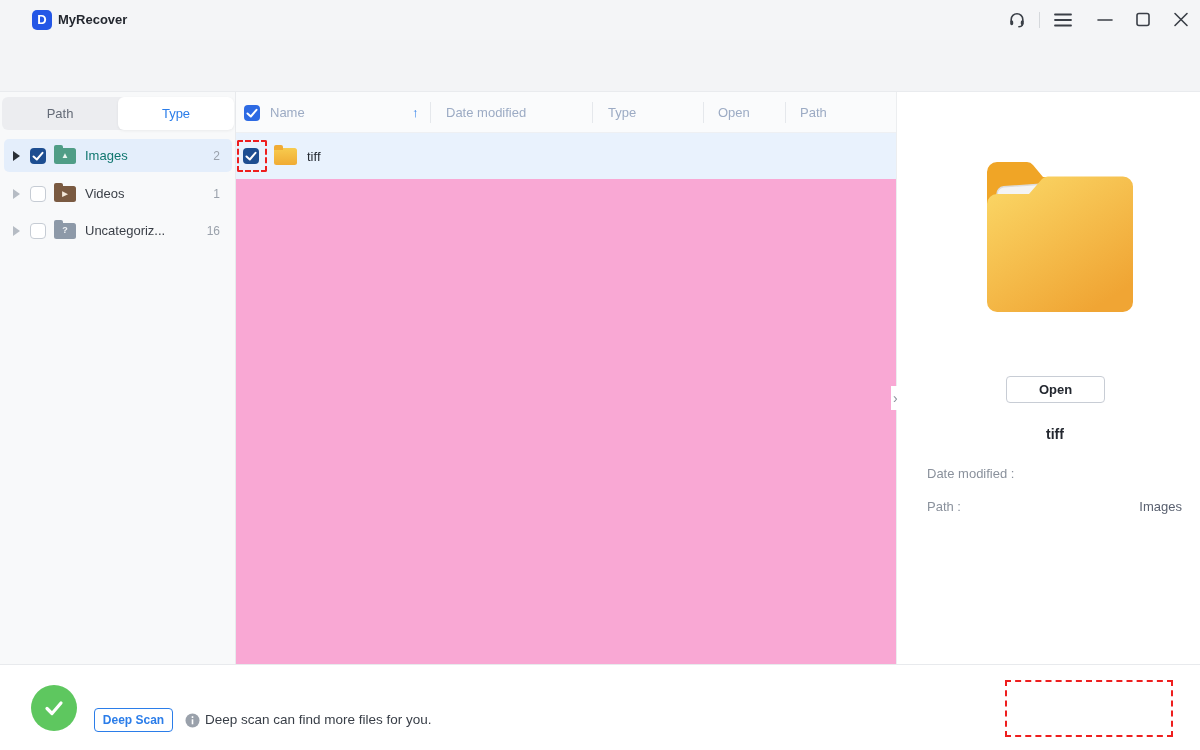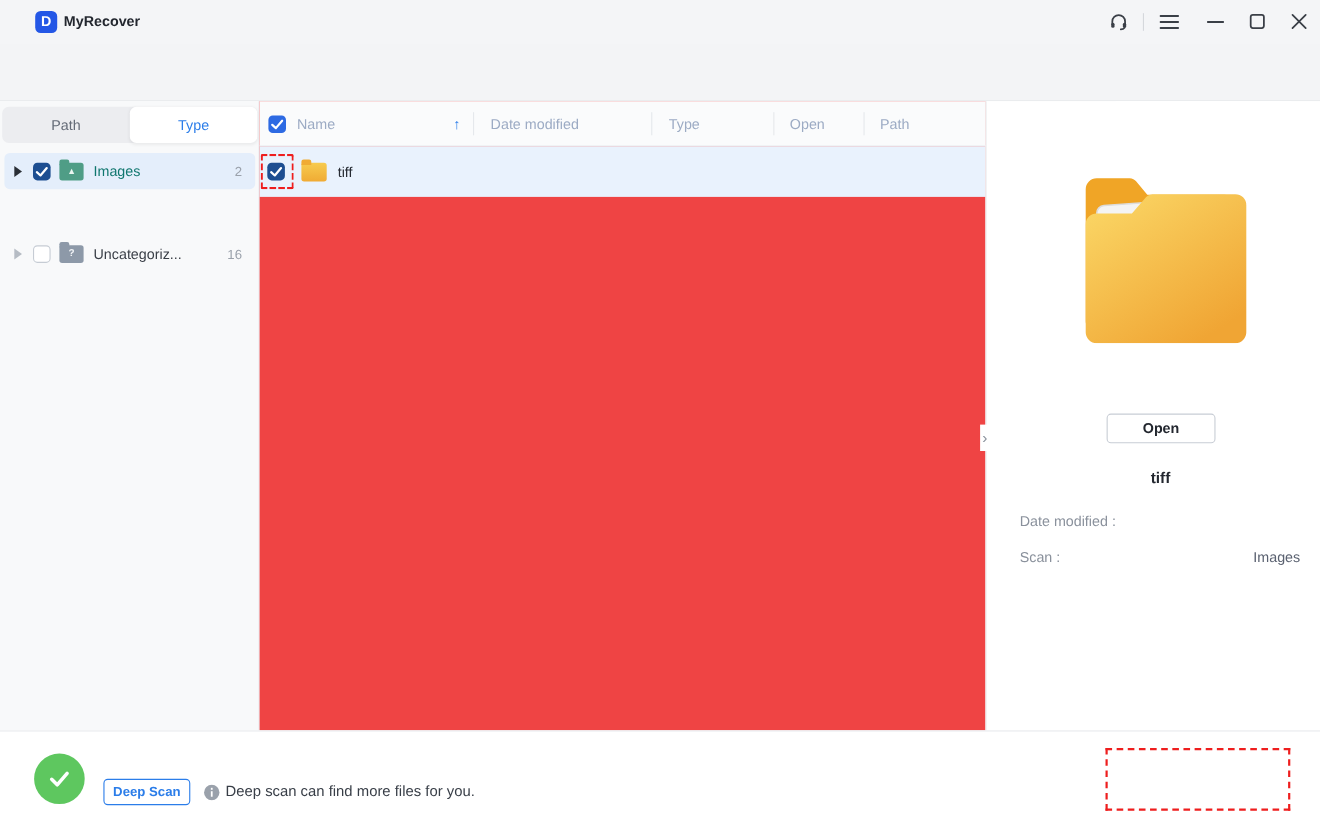--- a/index.html
+++ b/index.html
@@ -48,21 +48,21 @@
   .f-videos { background:#7a5a41; color:#f3e8da; }
   .f-uncat  { background:#8d99a8; color:#f0f2f5; }
   .f-yellow { background:linear-gradient(#f7cb4e,#f0ab34); }
   .f-yellow::before { background:#f0ab34; }
   .fglyph { font-size:9px; line-height:1; font-weight:bold; }
   .side-label { margin-left:9px; font-size:13px; color:#3a3f47; }
   .side-item.selected .side-label { color:#0f766e; }
   .side-count { margin-left:auto; margin-right:12px; font-size:12px; color:#9aa1ab; }
 
   
-  .listarea { left:236px; top:92px; width:660px; height:572px; background:#ef4444; }
+  .listarea { left:236px; top:92px; width:660px; height:572px; background:#f9a8d4; }
   .listhead { left:0; top:0; width:660px; height:41px; background:#fafbfc; border-bottom:1px solid #eef0f3; }
   .col-label { top:0; height:41px; line-height:41px; font-size:13px; color:#9cabc4; }
   .col-div { top:10px; width:1px; height:21px; background:#e5e8ec; }
   .sort-arrow { left:176px; top:0; height:41px; line-height:41px; font-size:13px; color:#2b7de9; }
   .filerow { left:0; top:41px; width:660px; height:46px; background:#e9f2fd; display:flex; align-items:center; cursor:pointer; }
   .row-annot { left:1px; top:48px; width:30px; height:32px; border:2px dashed #ee1e1e; border-radius:2px; pointer-events:none; }
   .filerow .cbx { margin-left:7px; }
   .filerow .folder-sm { margin-left:15px; width:23px; height:17px; }
   .file-label { margin-left:10px; font-size:13px; color:#262b33; }
 
@@ -193,20 +193,29 @@
             <polyline points="3.5,8.5 6.8,11.5 12.5,4.8"></polyline>
           </svg>
       </span>
       <span class="folder-sm f-images">
           <span class="fglyph" style="font-size:8px;">▲</span>
         </span>
       <span class="side-label">Images</span>
       <span class="side-count">2</span>
     </div>
 
+    <div class="abs side-item" style="top:85px;">
+      <span class="tri outline"></span>
+      <span class="cbx off"></span>
+      <span class="folder-sm f-videos">
+          <span class="fglyph" style="font-size:7px;">▶</span>
+        </span>
+      <span class="side-label">Videos</span>
+      <span class="side-count">1</span>
+    </div>
 
     <div class="abs side-item" style="top:122px;">
       <span class="tri outline"></span>
       <span class="cbx off"></span>
       <span class="folder-sm f-uncat">
           <span class="fglyph">?</span>
         </span>
       <span class="side-label">Uncategoriz...</span>
       <span class="side-count">16</span>
     </div>
@@ -258,21 +267,21 @@
         <rect x="34" y="42" width="92" height="70" rx="7" fill="#f4f4f4" stroke="#dcdcdc" stroke-width="1.5" transform="rotate(-4 80 77)"></rect>
         <path d="M22 160 V62 a10 10 0 0 1 10 -10 h32 l13 -15 a8 8 0 0 1 6 -2.5 h75 a10 10 0 0 1 10 10 v115.5 a10 10 0 0 1 -10 10 H32 a10 10 0 0 1 -10 -10 Z" fill="url(#fg)"></path>
       </svg>
     </div>
 
     <button class="abs openbtn">Open</button>
     <div class="abs pv-name">tiff</div>
 
     <span class="abs pv-field-label" style="top:374px;">Date modified :</span>
     <span class="abs pv-field-value" style="top:374px;"></span>
-    <span class="abs pv-field-label" style="top:407px;">Scan :</span>
+    <span class="abs pv-field-label" style="top:407px;">Path :</span>
     <span class="abs pv-field-value" style="top:407px;">Images</span>
   </div>
 
   <div class="abs statusbar">
     <div class="abs okcircle">
       <svg width="24" height="24" viewBox="0 0 24 24" fill="none" stroke="#fff" stroke-width="3.2" stroke-linecap="round" stroke-linejoin="round">
           <polyline points="5,12.5 10,17.5 19,7"></polyline>
         </svg>
     </div>
     <button class="abs deepscan">Deep Scan</button>

